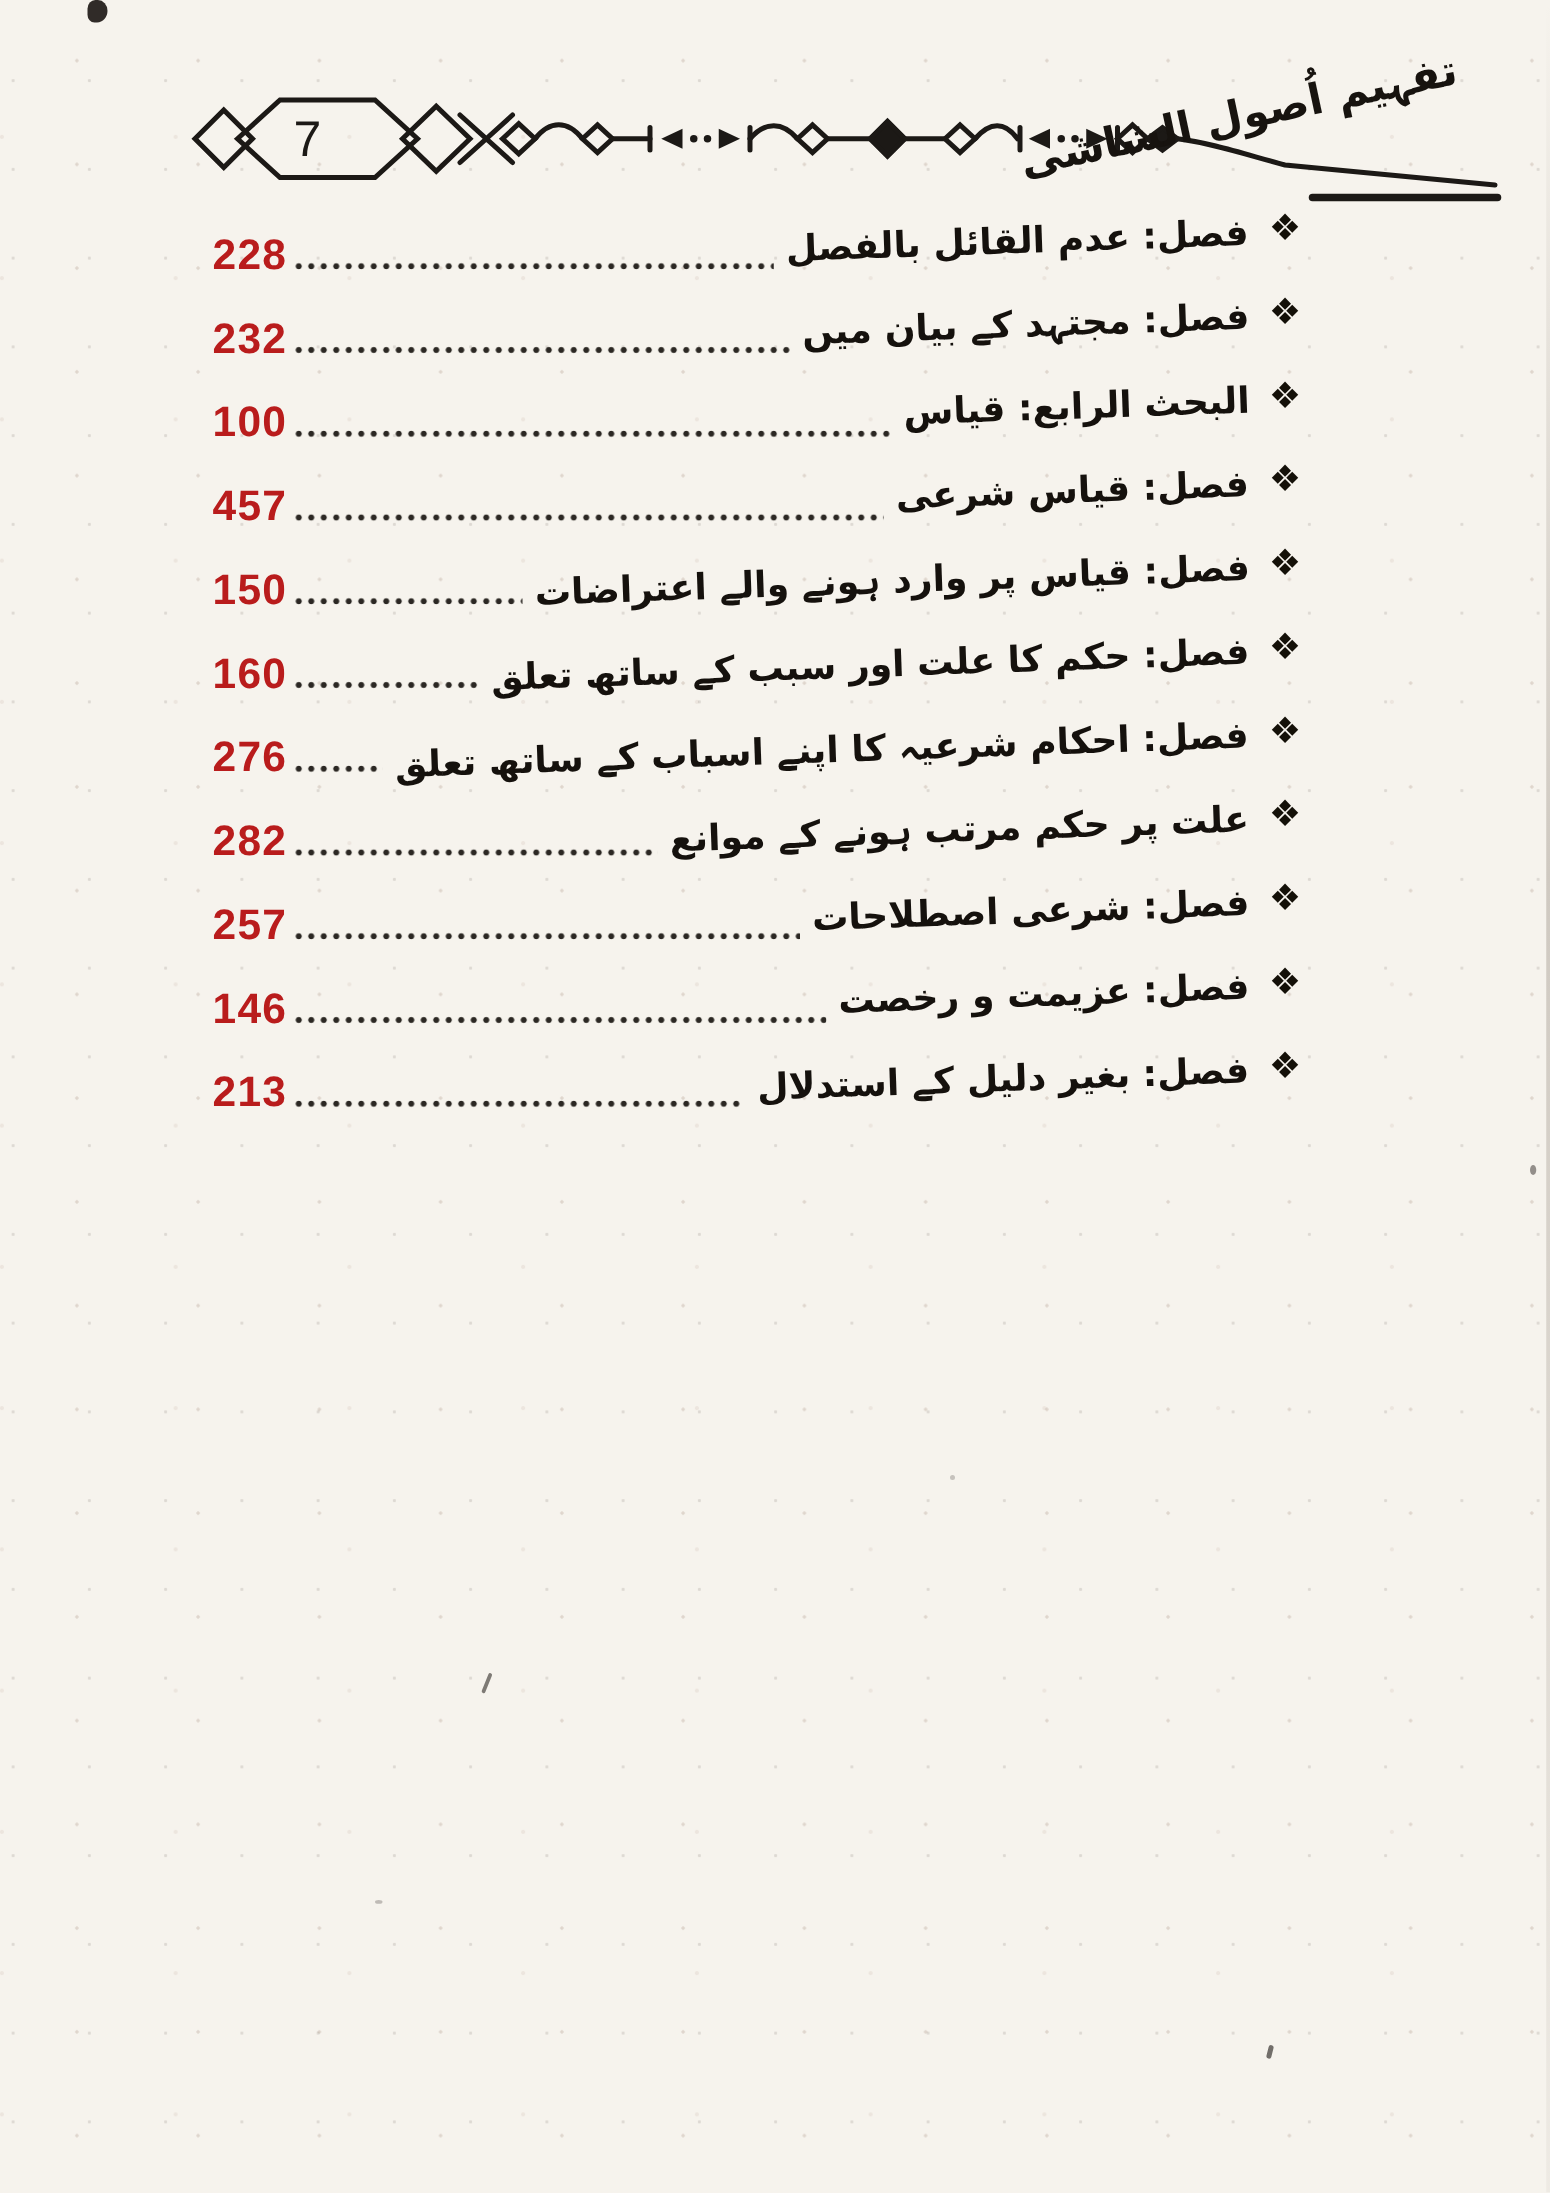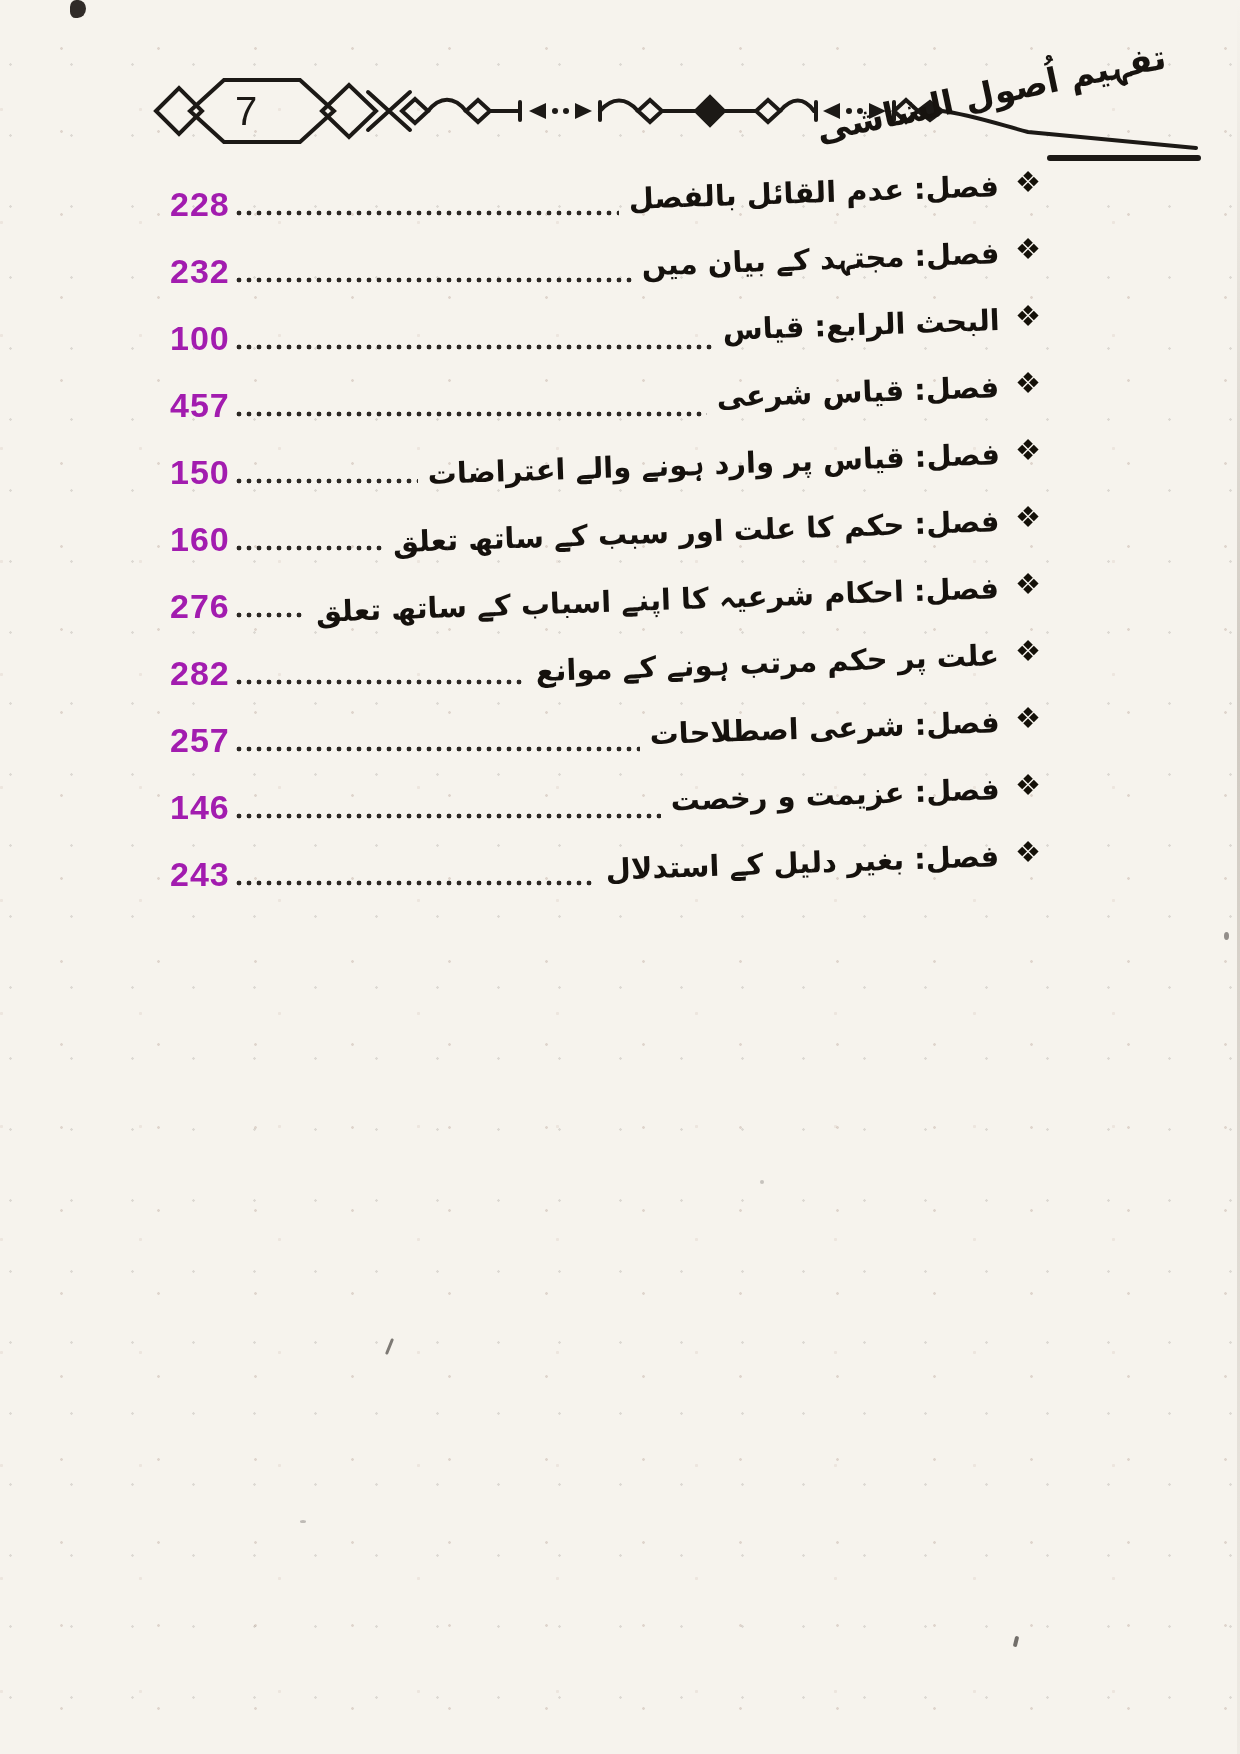--- a/index.html
+++ b/index.html
@@ -27,21 +27,21 @@
     font-weight:bold;font-size:34px;line-height:1.05;
     transform:rotate(-12deg);transform-origin:center;
     color:#17130f;
   }
   
   .toc{position:absolute;left:168px;top:158px;width:888px;}
   .entry{height:67px;display:flex;align-items:flex-end;}
   .num{
     font-family:"Liberation Sans", sans-serif;font-weight:bold;
     font-size:34px;line-height:1;letter-spacing:1px;
-    margin:0 0 4px 2px;color:#a21caf;
+    margin:0 0 4px 2px;color:#b91c1c;
   }
   .dots{
     flex:1 1 auto;height:6px;margin:0 10px 9px 4px;min-width:30px;
     background-image:radial-gradient(circle, #2b2723 2.1px, rgba(0,0,0,0) 2.7px);
     background-size:10px 6px;background-repeat:repeat-x;background-position:left bottom;
   }
   .title{
     direction:rtl;white-space:nowrap;flex:0 0 auto;
     font-weight:bold;font-size:29px;line-height:1.1;
     margin-bottom:22px;color:#15110d;
@@ -182,21 +182,21 @@
     </div>
 
     <div class="entry">
       <span class="num">146</span>
       <span class="dots"></span>
       <span class="title">فصل: عزیمت و رخصت</span>
       <span class="bullet">❖</span>
     </div>
 
     <div class="entry">
-      <span class="num">243</span>
+      <span class="num">213</span>
       <span class="dots"></span>
       <span class="title">فصل: بغیر دلیل کے استدلال</span>
       <span class="bullet">❖</span>
     </div>
   </div>
 
   <div class="speck s1"></div>
   <div class="speck s2"></div>
   <div class="speck s3"></div>
   <div class="speck s4"></div>

